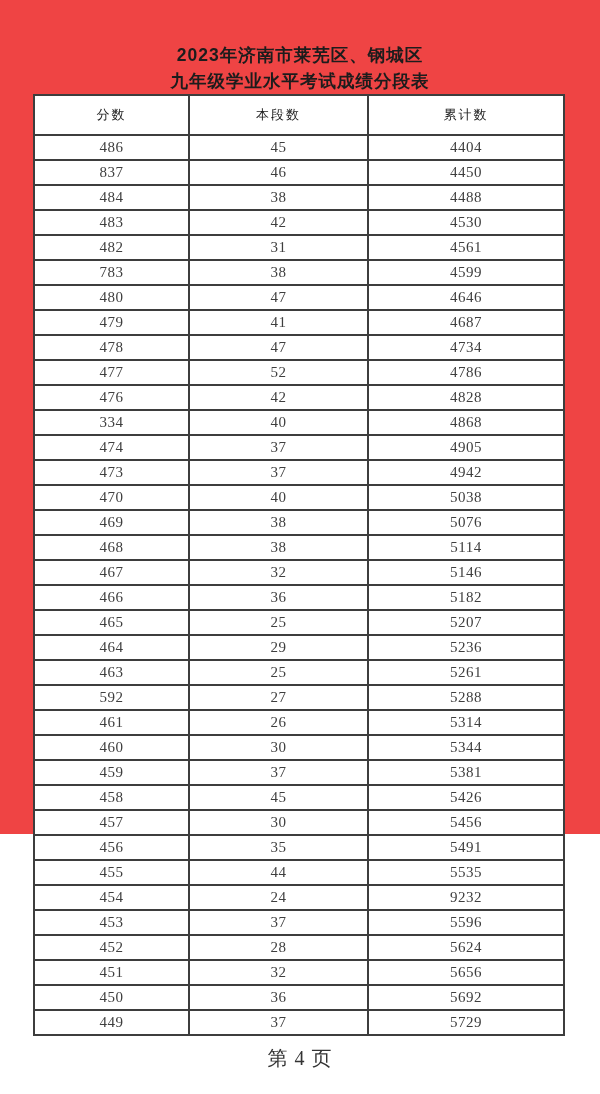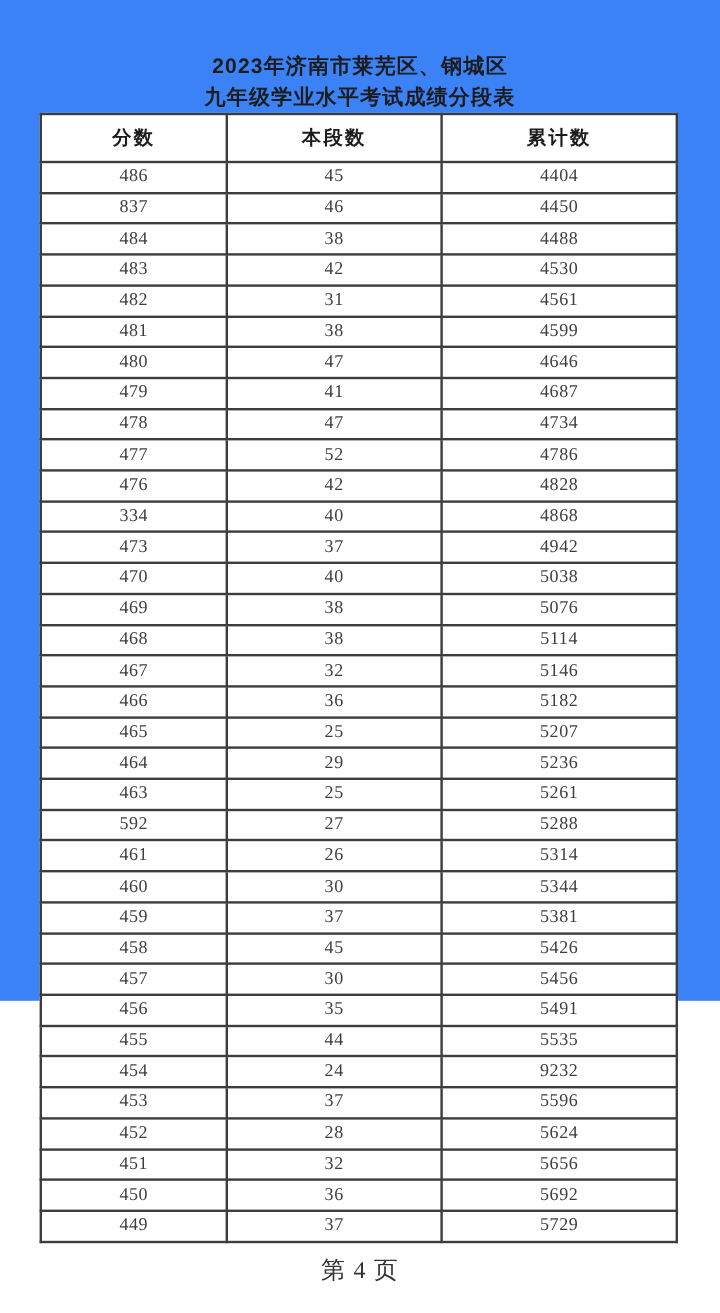--- a/index.html
+++ b/index.html
@@ -6,21 +6,21 @@
   html, body {
     width: 600px;
     height: 1094px;
     background: #ffffff;
     font-family: "Liberation Serif", "DejaVu Serif", serif;
     overflow: hidden;
   }
   .page {
     width: 600px;
     height: 834px;
-    background: #3b82f6;
+    background: #ef4444;
     position: relative;
   }
   .title-block {
     padding-top: 42px;
     text-align: center;
   }
   .title-line {
     font-family: "Liberation Sans", "DejaVu Sans", sans-serif;
     font-weight: 700;
     font-size: 17.5px;
@@ -42,22 +42,22 @@
   table.score-table th,
   table.score-table td {
     border: 2px solid #3d3d3d;
     text-align: center;
     vertical-align: middle;
     padding: 0;
   }
   table.score-table thead tr { height: 40px; }
   table.score-table th {
     font-family: "Liberation Sans", "DejaVu Sans", sans-serif;
-    font-weight: 700;
-    font-size: 16px;
+    font-weight: 400;
+    font-size: 13px;
     color: #1c1c1c;
     letter-spacing: 2px;
     border-radius: 18px;
   }
   table.score-table td {
     font-size: 15px;
     color: #3e3e3e;
     letter-spacing: 0.5px;
   }
   .footer {
@@ -117,21 +117,21 @@
           <td>4530</td>
         </tr>
 
         <tr>
           <td>482</td>
           <td>31</td>
           <td>4561</td>
         </tr>
 
         <tr>
-          <td>481</td>
+          <td>783</td>
           <td>38</td>
           <td>4599</td>
         </tr>
 
         <tr>
           <td>480</td>
           <td>47</td>
           <td>4646</td>
         </tr>
 
@@ -158,20 +158,25 @@
           <td>42</td>
           <td>4828</td>
         </tr>
 
         <tr>
           <td>334</td>
           <td>40</td>
           <td>4868</td>
         </tr>
 
+        <tr>
+          <td>474</td>
+          <td>37</td>
+          <td>4905</td>
+        </tr>
 
         <tr>
           <td>473</td>
           <td>37</td>
           <td>4942</td>
         </tr>
 
 
 
         <tr>

